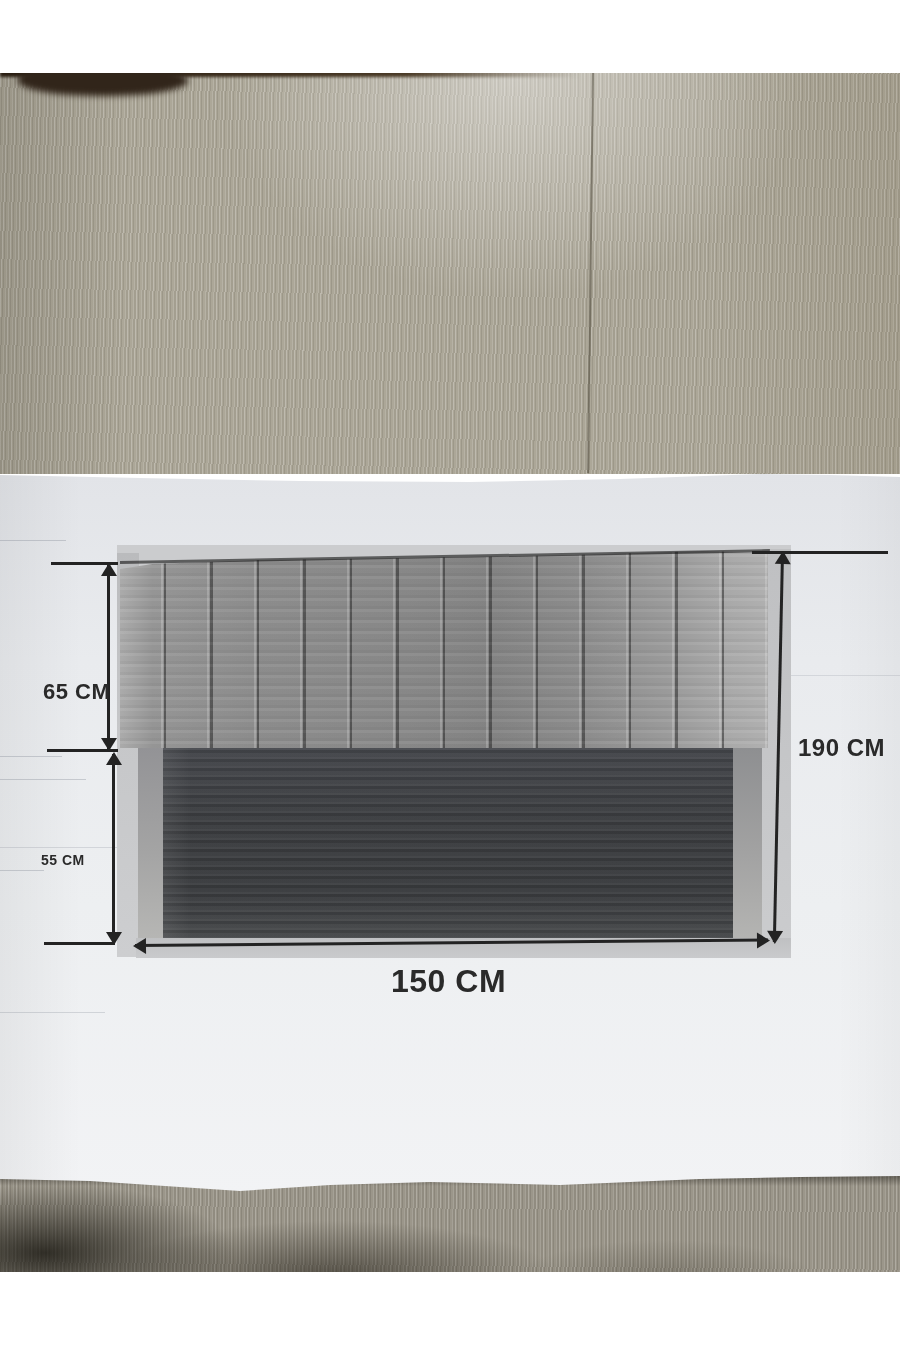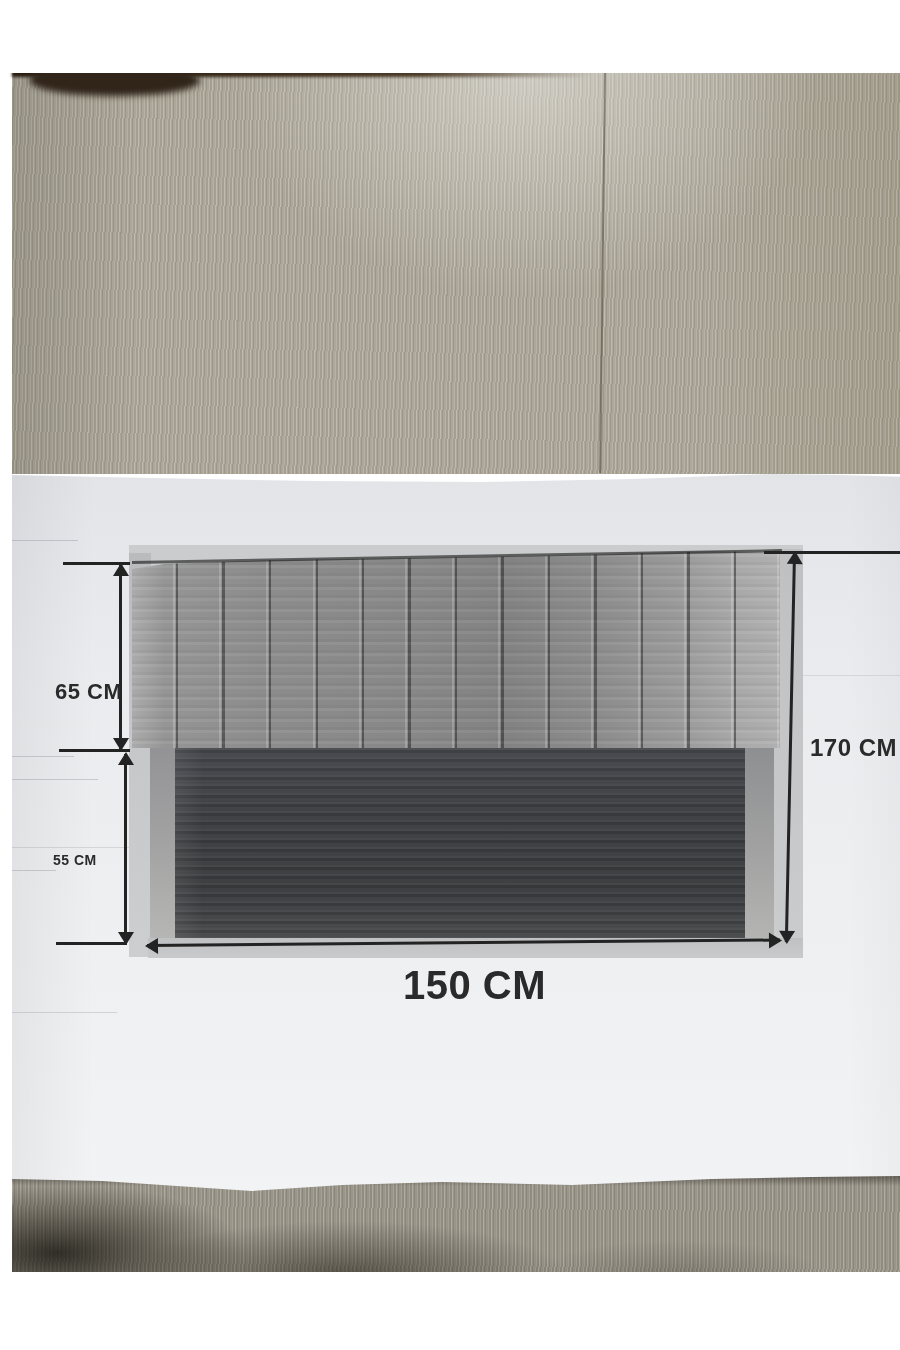--- a/index.html
+++ b/index.html
@@ -1,21 +1,21 @@
 <!DOCTYPE html>
 <html><head>
 <meta charset="utf-8">
 <style>
   html,body{margin:0;padding:0;background:#ffffff;}
   #stage{position:relative;width:900px;height:1350px;background:#ffffff;overflow:hidden;
          font-family:"Liberation Sans",sans-serif;}
   #stage *{position:absolute;box-sizing:border-box;}
 
   
-  .photo{left:12px;top:73px;width:788px;height:1199px;}
+  .photo{left:0;top:73px;width:788px;height:1199px;}
 
   .floor-upper{left:0;top:0;width:900px;height:401px;
     background:
       radial-gradient(ellipse 430px 330px at 57% 0%, rgba(255,255,255,0.42), rgba(255,255,255,0) 68%),
       linear-gradient(90deg, rgba(30,28,20,0.12), rgba(0,0,0,0) 14%, rgba(0,0,0,0) 78%, rgba(90,75,45,0.10)),
       repeating-linear-gradient(92deg,
         rgba(255,255,255,0.22) 0 1px, rgba(255,255,255,0) 1px 2px,
         rgba(62,58,46,0.14) 2px 3px, rgba(255,255,255,0) 3px 5px,
         rgba(255,255,255,0.12) 5px 6px, rgba(58,54,44,0.08) 6px 8px),
       #aca798;}
@@ -146,29 +146,29 @@
         <div class="ah ah-down"></div>
       </div>
       <div class="dim-label" style="left:41px;top:379px;font-size:14px;">55 CM</div>
 
       <div class="ink hline" style="left:44px;top:469px;width:71px;"></div>
 
       <div class="ink hline" style="left:135px;top:471px;width:633px;transform:rotate(-0.5deg);transform-origin:left center;">
         <div class="ah ah-left"></div>
         <div class="ah ah-right"></div>
       </div>
-      <div class="dim-label" style="left:391px;top:490px;font-size:40px;">150 CM</div>
+      <div class="dim-label" style="left:391px;top:490px;font-size:32px;">150 CM</div>
 
       <div class="ink hline" style="left:752px;top:78px;width:136px;"></div>
 
       <div class="ink vline" style="left:781px;top:80px;height:389px;transform:rotate(1.2deg);transform-origin:top center;">
         <div class="ah ah-up"></div>
         <div class="ah ah-down"></div>
       </div>
-      <div class="dim-label" style="left:798px;top:261px;font-size:24px;">170 CM</div>
+      <div class="dim-label" style="left:798px;top:261px;font-size:24px;">190 CM</div>
 
     </div>
   </div>
 
   <div class="white-margin" style="top:0;height:73px;"></div>
   <div class="white-margin" style="top:1272px;height:78px;"></div>
 
 </div>
 
 </body></html>

